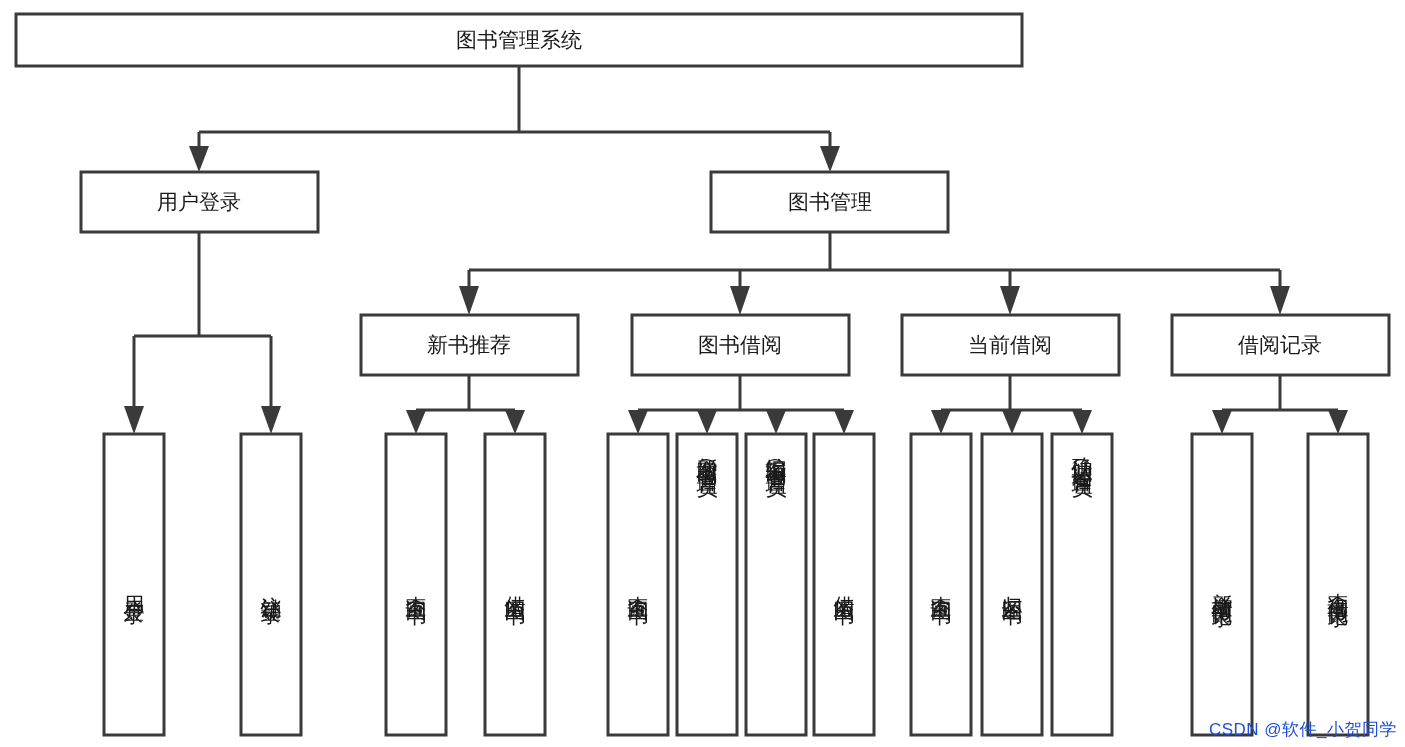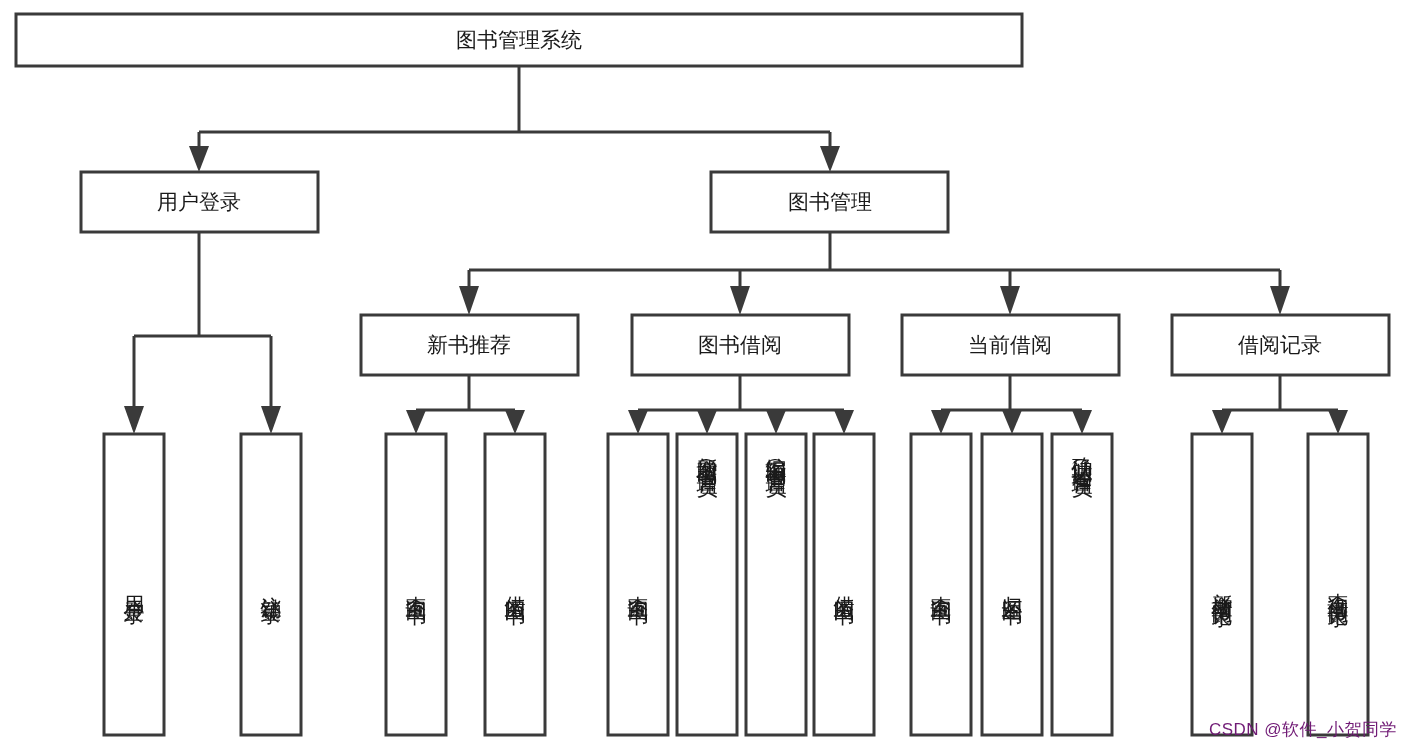--- a/index.html
+++ b/index.html
@@ -67,21 +67,21 @@
     color: #1a1a1a;
     white-space: nowrap;
     text-align: center;
   }
   .watermark {
     position: absolute;
     right: 8px;
     bottom: 6px;
     font-family: "Liberation Sans", "DejaVu Sans", sans-serif;
     font-size: 17px;
-    color: #701a75;
+    color: #1d4ed8;
     white-space: nowrap;
     letter-spacing: 0.5px;
   }
 </style>
 </head>
 <body>
 
 <div id="diagram-root">
 
   <svg id="flowchart" viewBox="0 0 1405 747">

